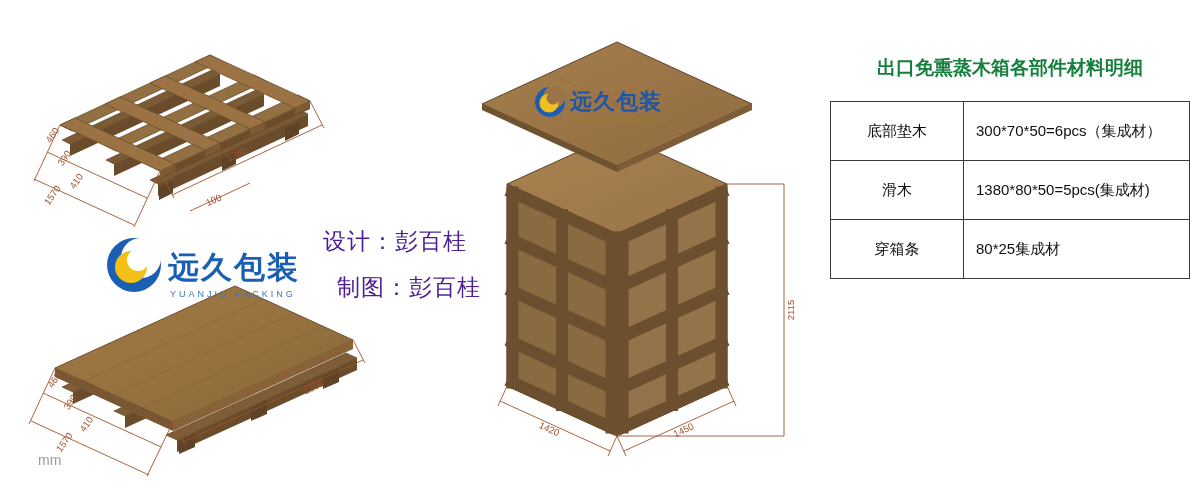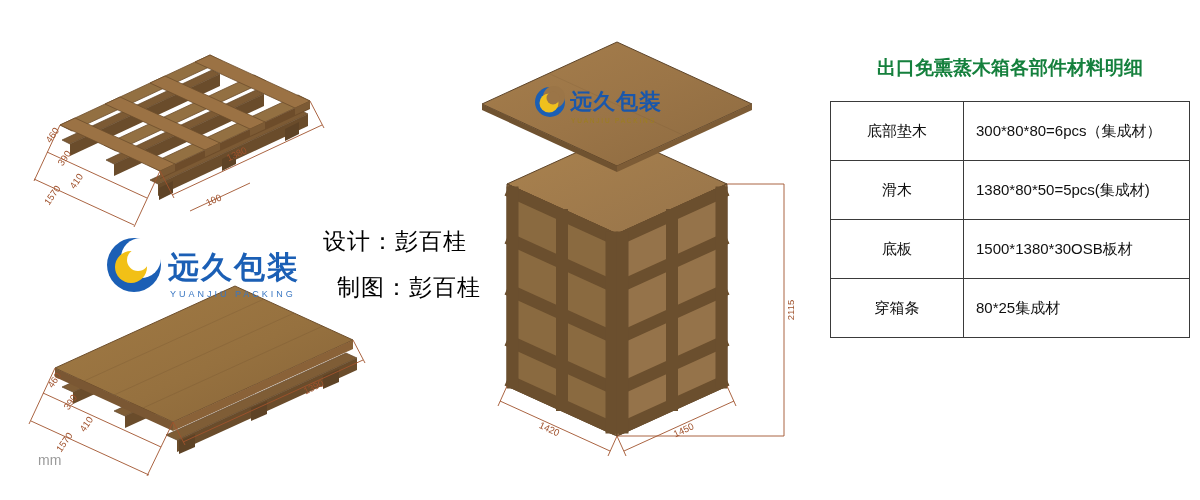--- a/index.html
+++ b/index.html
@@ -2,21 +2,21 @@
 <html><head>
 <meta charset="utf-8">
 <style>
   html,body{margin:0;padding:0;background:#fff;}
   .canvas{position:relative;width:1200px;height:500px;background:#ffffff;overflow:hidden;
           font-family:"Liberation Sans","DejaVu Sans",sans-serif;color:#111;}
   .abs{position:absolute;}
   svg text{font-family:"Liberation Sans","DejaVu Sans",sans-serif;}
   .dim-label{fill:#a0522d;font-size:9.5px;}
   .dimline{stroke:#a0522d;stroke-width:0.9;fill:none;}
-  .credit{position:absolute;font-size:23px;font-weight:500;color:#000000;letter-spacing:1px;}
+  .credit{position:absolute;font-size:23px;font-weight:500;color:#4c1d95;letter-spacing:1px;}
   .caption{position:absolute;left:455px;top:436px;width:350px;text-align:center;
            font-size:33px;font-weight:bold;color:#000;letter-spacing:1px;z-index:5;}
   .materials{position:absolute;left:830px;top:55px;width:360px;}
   .materials-title{text-align:center;font-size:19px;font-weight:bold;color:#15803d;margin:0 0 20px 0;}
   .materials table{border-collapse:collapse;width:100%;table-layout:fixed;}
   .materials td{border:1px solid #3a3a3a;height:56px;font-size:15px;color:#101010;vertical-align:middle;}
   .materials td.part{width:130px;text-align:center;}
   .materials td.spec{text-align:left;padding-left:12px;}
   .unit-note{position:absolute;left:38px;top:452px;font-size:14px;color:#9a9a9a;}
 </style>
@@ -176,29 +176,25 @@
   <div class="credit" style="left:323px;top:226px;">设计：彭百桂</div>
   <div class="credit" style="left:337px;top:272px;">制图：彭百桂</div>
 
 
   <div class="materials">
     <div class="materials-title">出口免熏蒸木箱各部件材料明细</div>
     <table>
       <tbody>
         <tr>
           <td class="part">底部垫木</td>
-          <td class="spec">300*80*80=6pcs（集成材）</td>
+          <td class="spec">300*70*50=6pcs（集成材）</td>
         </tr>
         <tr>
           <td class="part">滑木</td>
           <td class="spec">1380*80*50=5pcs(集成材)</td>
-        </tr>
-        <tr>
-          <td class="part">底板</td>
-          <td class="spec">1500*1380*30OSB板材</td>
         </tr>
         <tr>
           <td class="part">穿箱条</td>
           <td class="spec">80*25集成材</td>
         </tr>
       </tbody>
     </table>
   </div>
 
   <div class="unit-note">mm</div>

